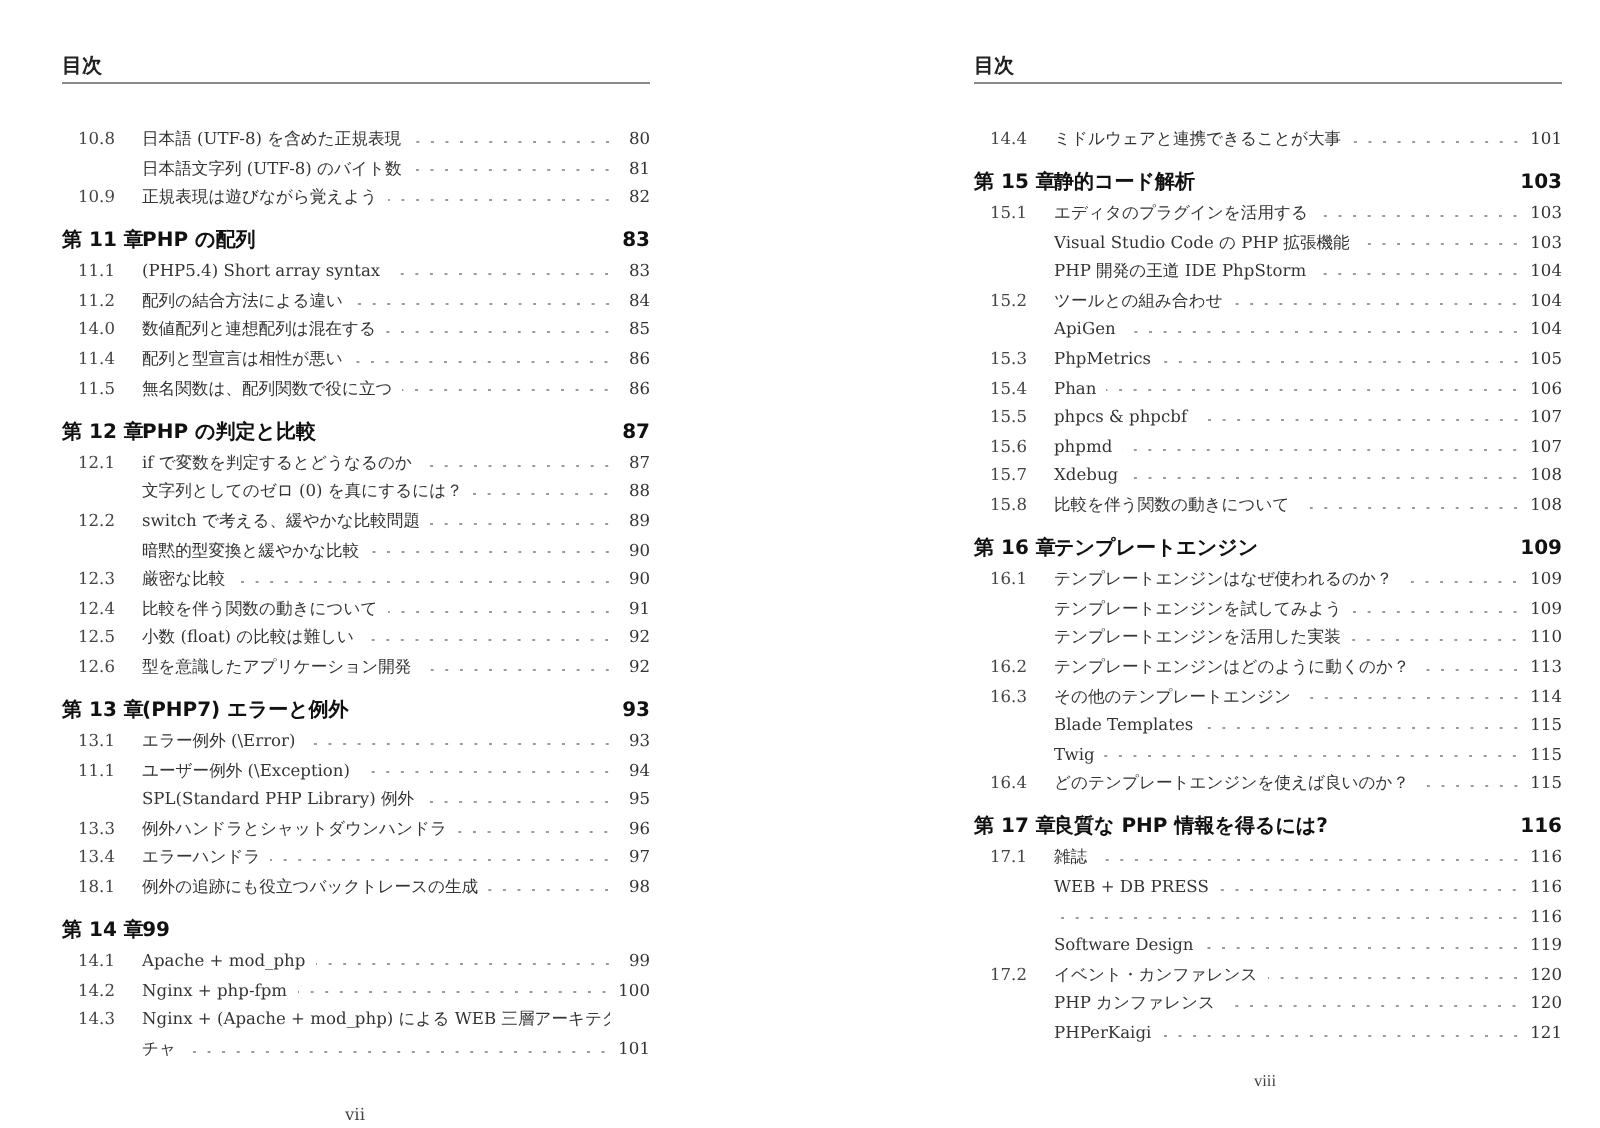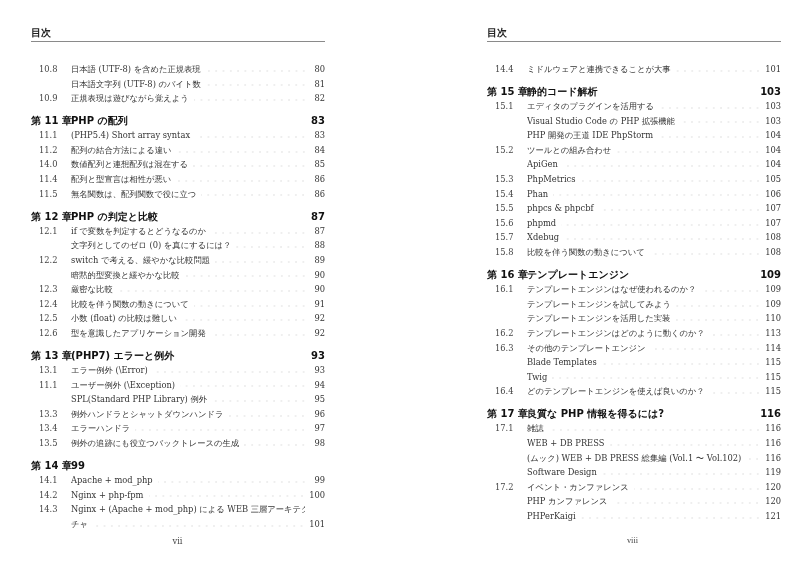--- a/index.html
+++ b/index.html
@@ -39,21 +39,21 @@
     height: 15px; line-height: 15px; margin-top: 7.5px;
     font-family: "DejaVu Sans", "Liberation Sans", sans-serif; font-weight: bold; font-size: 10px; color: #111;
   }
   .row.chapter .num { padding-left: 0; color: #111; }
   .row.chapter .title { color: #111; flex: 1 1 auto; }
   .row.chapter .page-no { color: #111; }
   .folio {
     position: absolute; top: 536px; width: 400px; text-align: center;
     font-size: 8.3px; color: #444;
   }
-  .page.left .folio { left: 0; padding-right: 45px; box-sizing: border-box; }
+  .page.left .folio { left: 0; padding-right: 45px; box-sizing: border-box; margin-top: 16px; }
   .page.right .folio { left: 0; padding-left: 65px; box-sizing: border-box; font-family: Liberation Serif, serif; }
 </style>
 </head>
 <body>
 
 <div class="page left">
   <div class="page-inner">
     <div class="running-head">目次</div>
     <div class="head-rule"></div>
     <div class="toc">
@@ -192,21 +192,21 @@
           <span class="leader"></span>
           <span class="page-no">96</span>
         </div>
         <div class="row">
           <span class="num">13.4</span>
           <span class="title">エラーハンドラ</span>
           <span class="leader"></span>
           <span class="page-no">97</span>
         </div>
         <div class="row">
-          <span class="num">13.5</span>
+          <span class="num">18.1</span>
           <span class="title">例外の追跡にも役立つバックトレースの生成</span>
           <span class="leader"></span>
           <span class="page-no">98</span>
         </div>
         <div class="row chapter">
           <span class="num">第 14 章</span>
           <span class="page-no">99</span>
         </div>
         <div class="row">
           <span class="num">14.1</span>
@@ -384,21 +384,20 @@
           <span class="page-no">116</span>
         </div>
         <div class="row">
           <span class="num"></span>
           <span class="title">WEB + DB PRESS</span>
           <span class="leader"></span>
           <span class="page-no">116</span>
         </div>
         <div class="row">
           <span class="num"></span>
-          <span class="title">(ムック) WEB + DB PRESS 総集編 (Vol.1 〜 Vol.102)</span>
           <span class="leader"></span>
           <span class="page-no">116</span>
         </div>
         <div class="row">
           <span class="num"></span>
           <span class="title">Software Design</span>
           <span class="leader"></span>
           <span class="page-no">119</span>
         </div>
         <div class="row">

